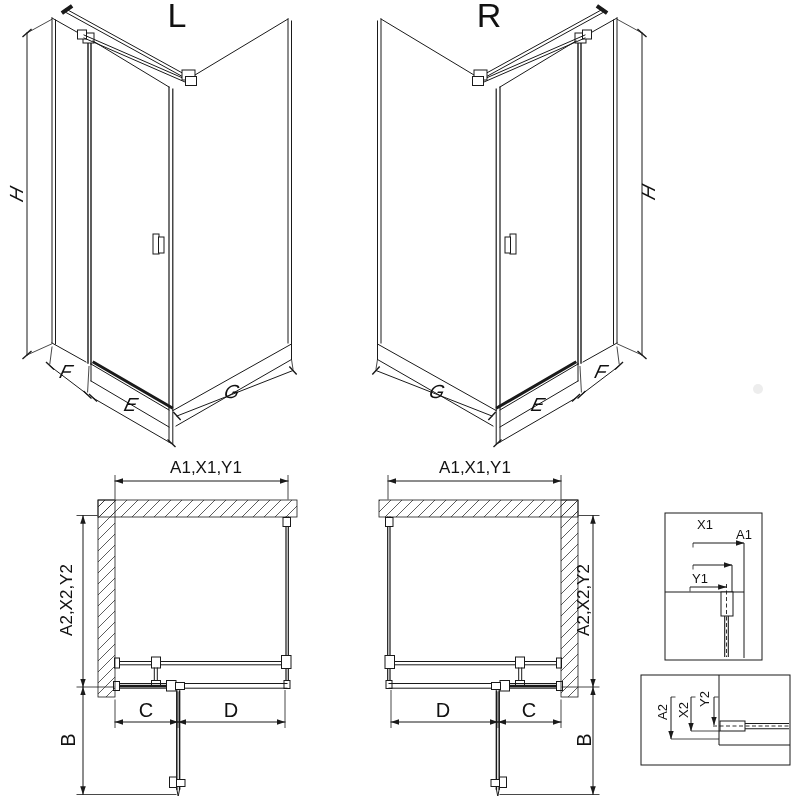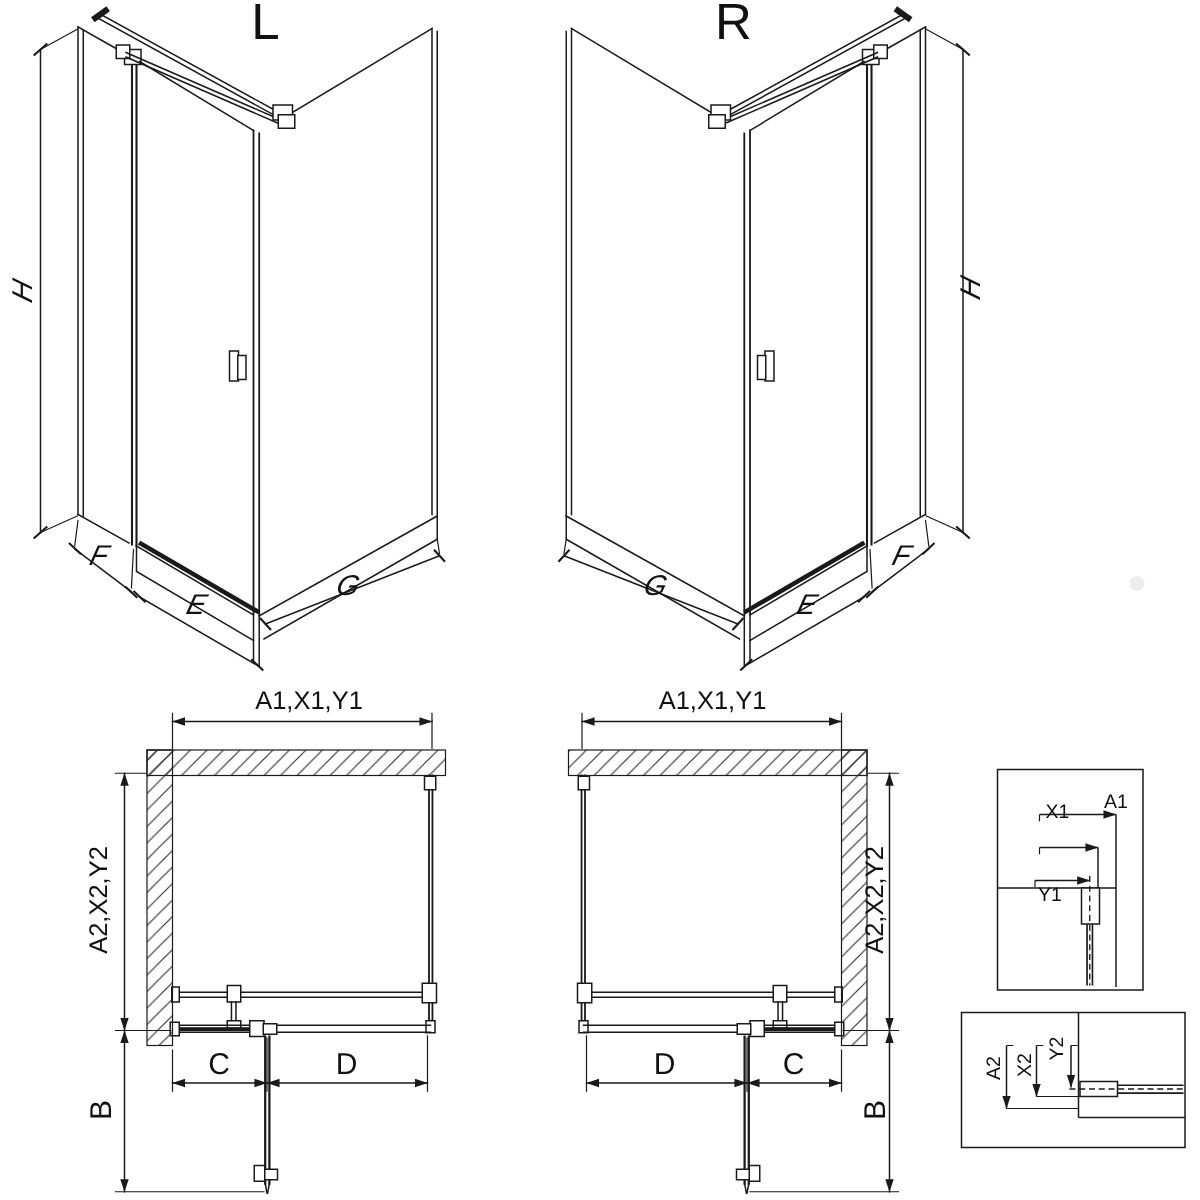--- a/index.html
+++ b/index.html
@@ -173,19 +173,19 @@
 <div class="lbl cd" style="left:231px;top:710px">D</div>
 <div class="lbl cd rot" style="left:68px;top:740px">B</div>
 
 <div class="lbl pl" style="left:475px;top:467px">A1,X1,Y1</div>
 <div class="lbl pl rot" style="left:583px;top:600px">A2,X2,Y2</div>
 <div class="lbl cd" style="left:443px;top:710px">D</div>
 <div class="lbl cd" style="left:529px;top:710px">C</div>
 <div class="lbl cd rot" style="left:584px;top:740px">B</div>
 
 <div class="lbl det" style="left:744px;top:534px">A1</div>
-<div class="lbl det" style="left:705px;top:541px">X1</div>
-<div class="lbl det" style="left:700px;top:596px">Y1</div>
+<div class="lbl det" style="left:705px;top:524px">X1</div>
+<div class="lbl det" style="left:700px;top:578px">Y1</div>
 <div class="lbl det rot" style="left:662px;top:712px">A2</div>
 <div class="lbl det rot" style="left:683px;top:710px">X2</div>
 <div class="lbl det rot" style="left:704px;top:699px">Y2</div>
 
 </div>
 
 </body></html>

